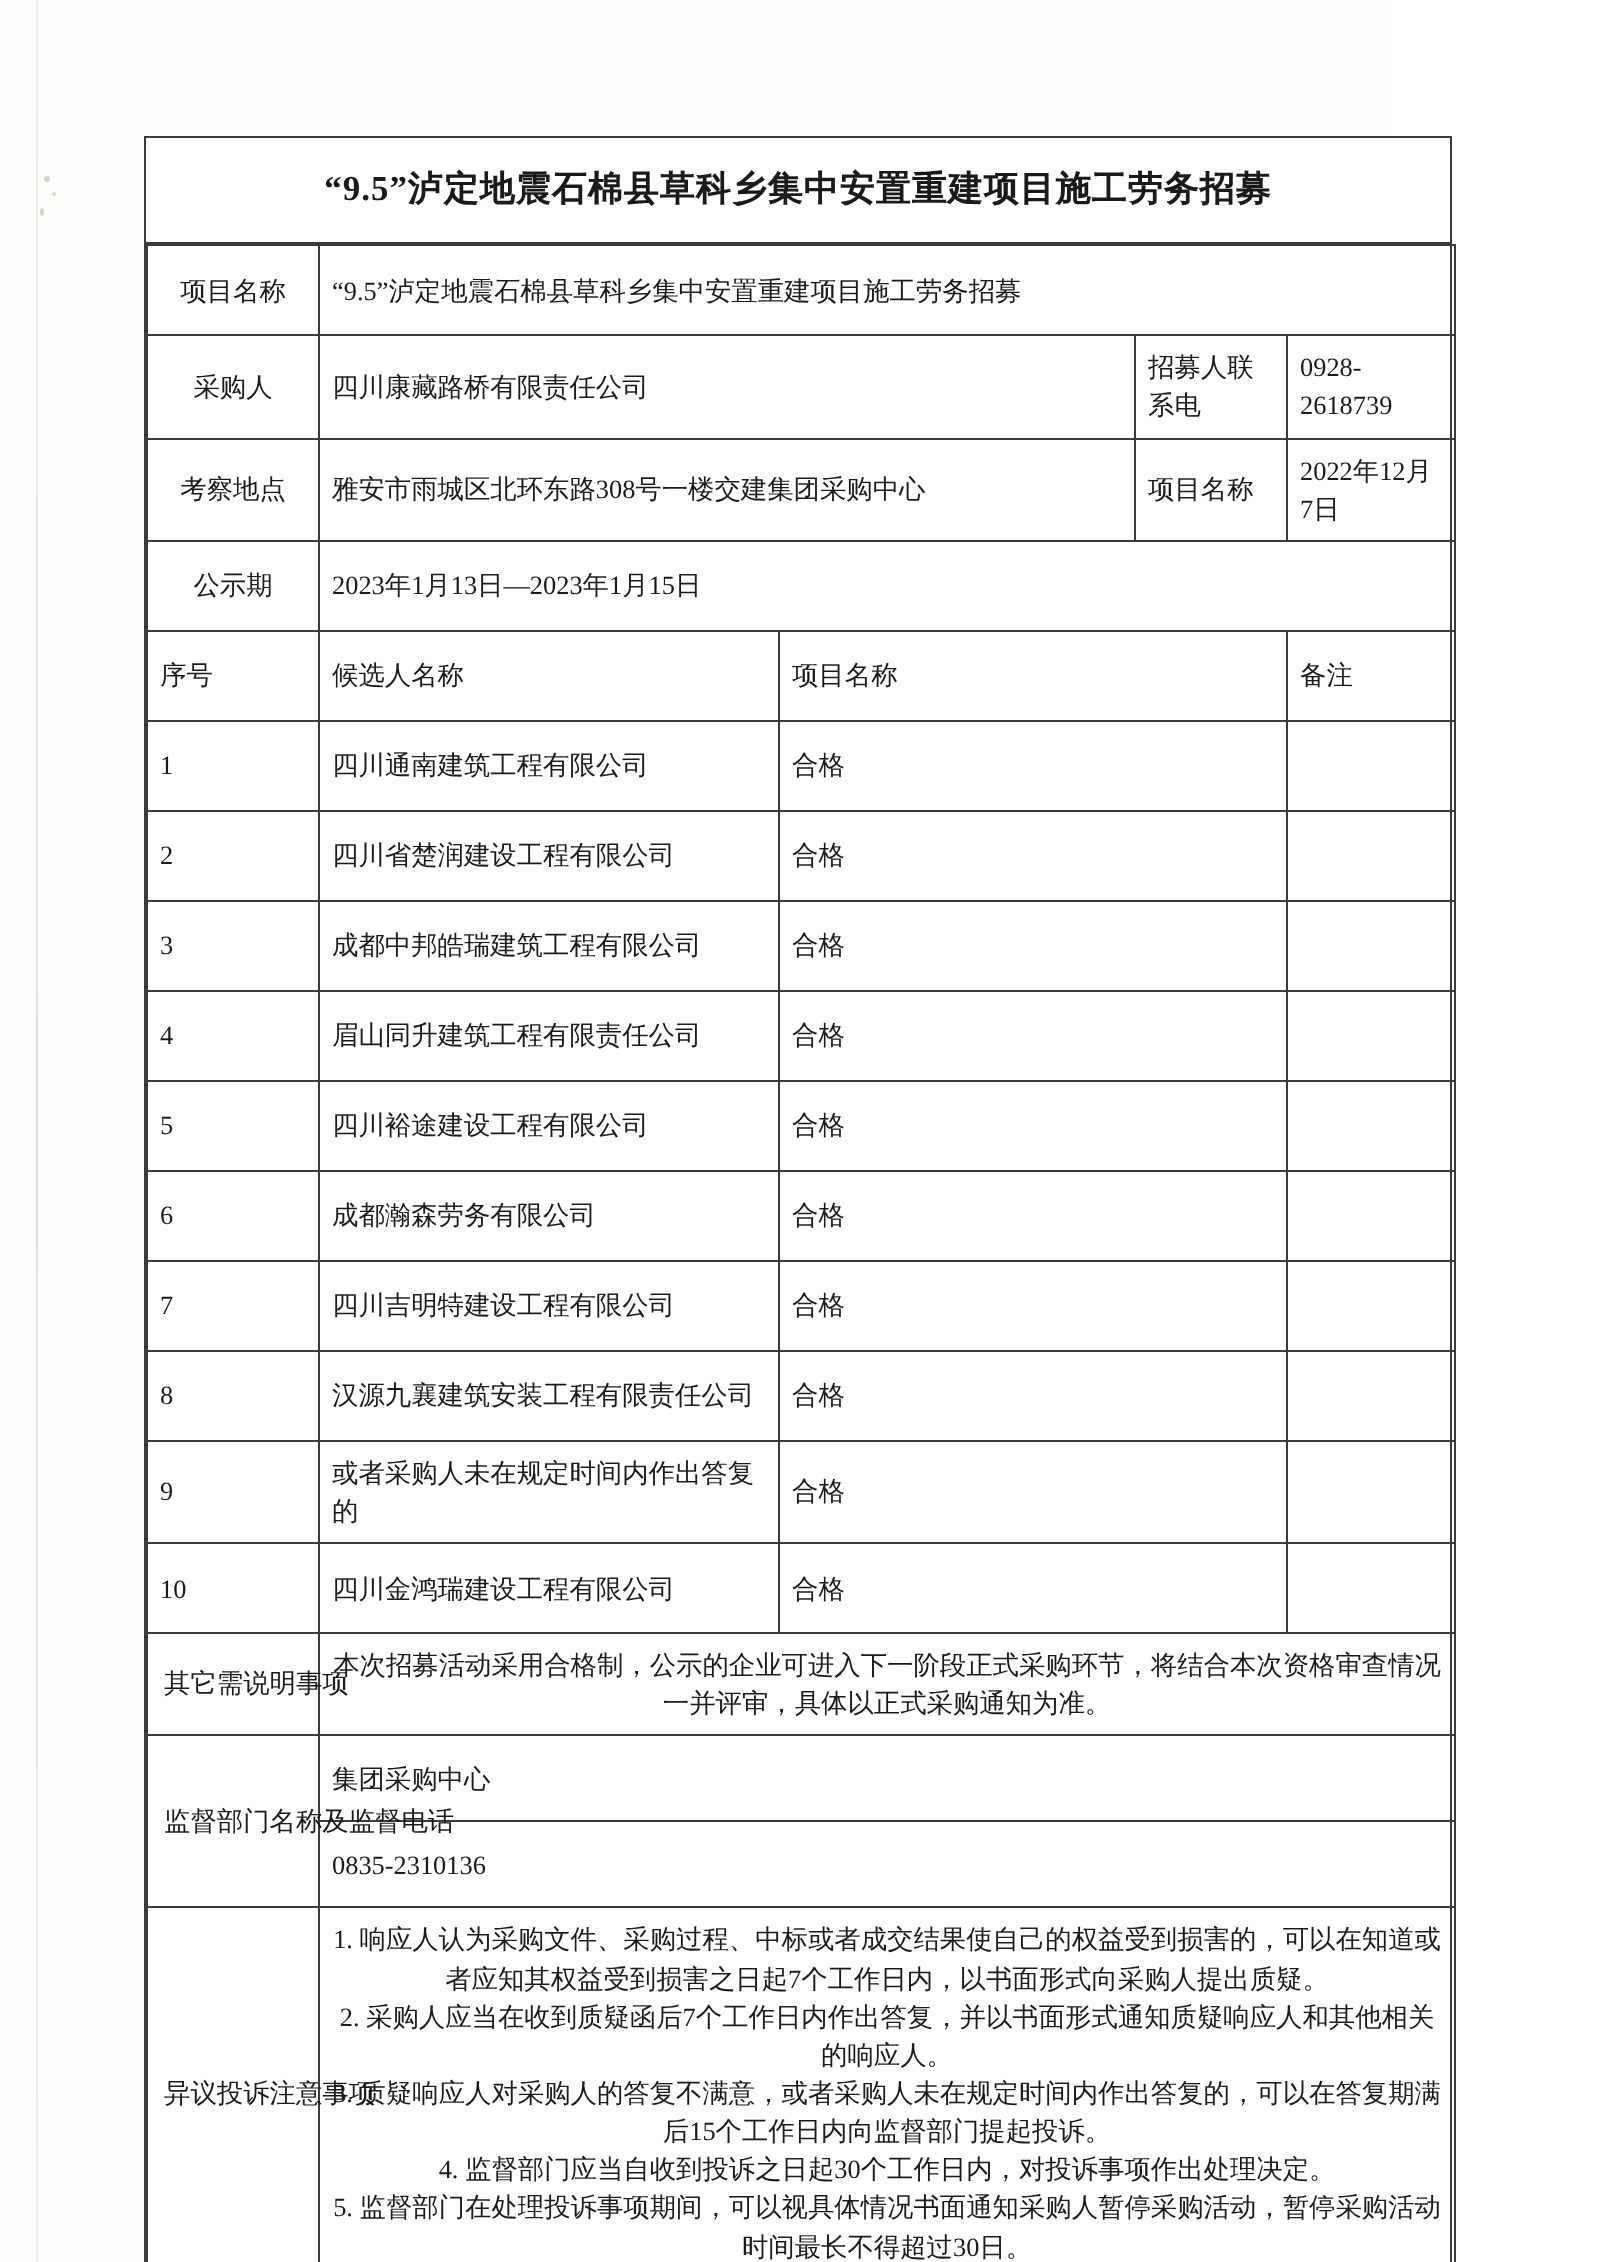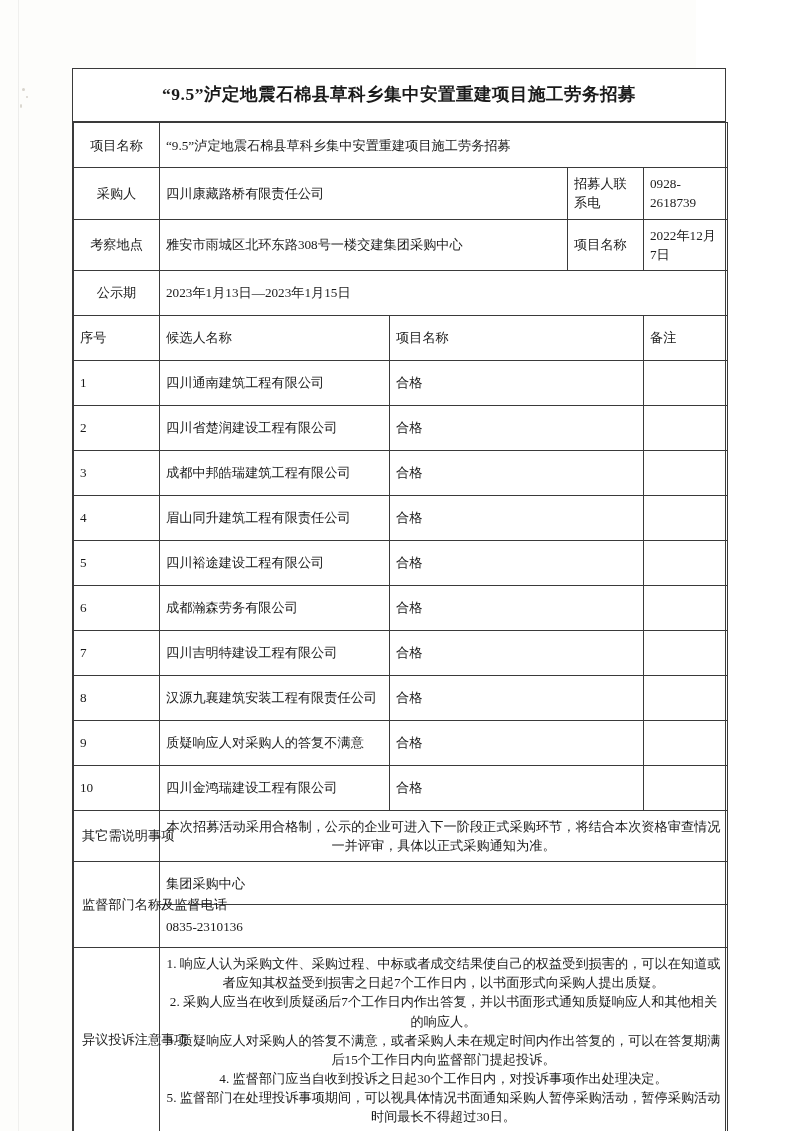--- a/index.html
+++ b/index.html
@@ -180,21 +180,21 @@
         <td class="ctr"></td>
       </tr>
       <tr class="rowh">
         <td class="ctr">8</td>
         <td class="ctr">汉源九襄建筑安装工程有限责任公司</td>
         <td class="ctr" colspan="2">合格</td>
         <td class="ctr"></td>
       </tr>
       <tr class="rowh">
         <td class="ctr">9</td>
-        <td class="ctr">质疑响应人对采购人的答复不满意</td>
+        <td class="ctr">或者采购人未在规定时间内作出答复的</td>
         <td class="ctr" colspan="2">合格</td>
         <td class="ctr"></td>
       </tr>
       <tr class="rowh">
         <td class="ctr">10</td>
         <td class="ctr">四川金鸿瑞建设工程有限公司</td>
         <td class="ctr" colspan="2">合格</td>
         <td class="ctr"></td>
       </tr>
 

